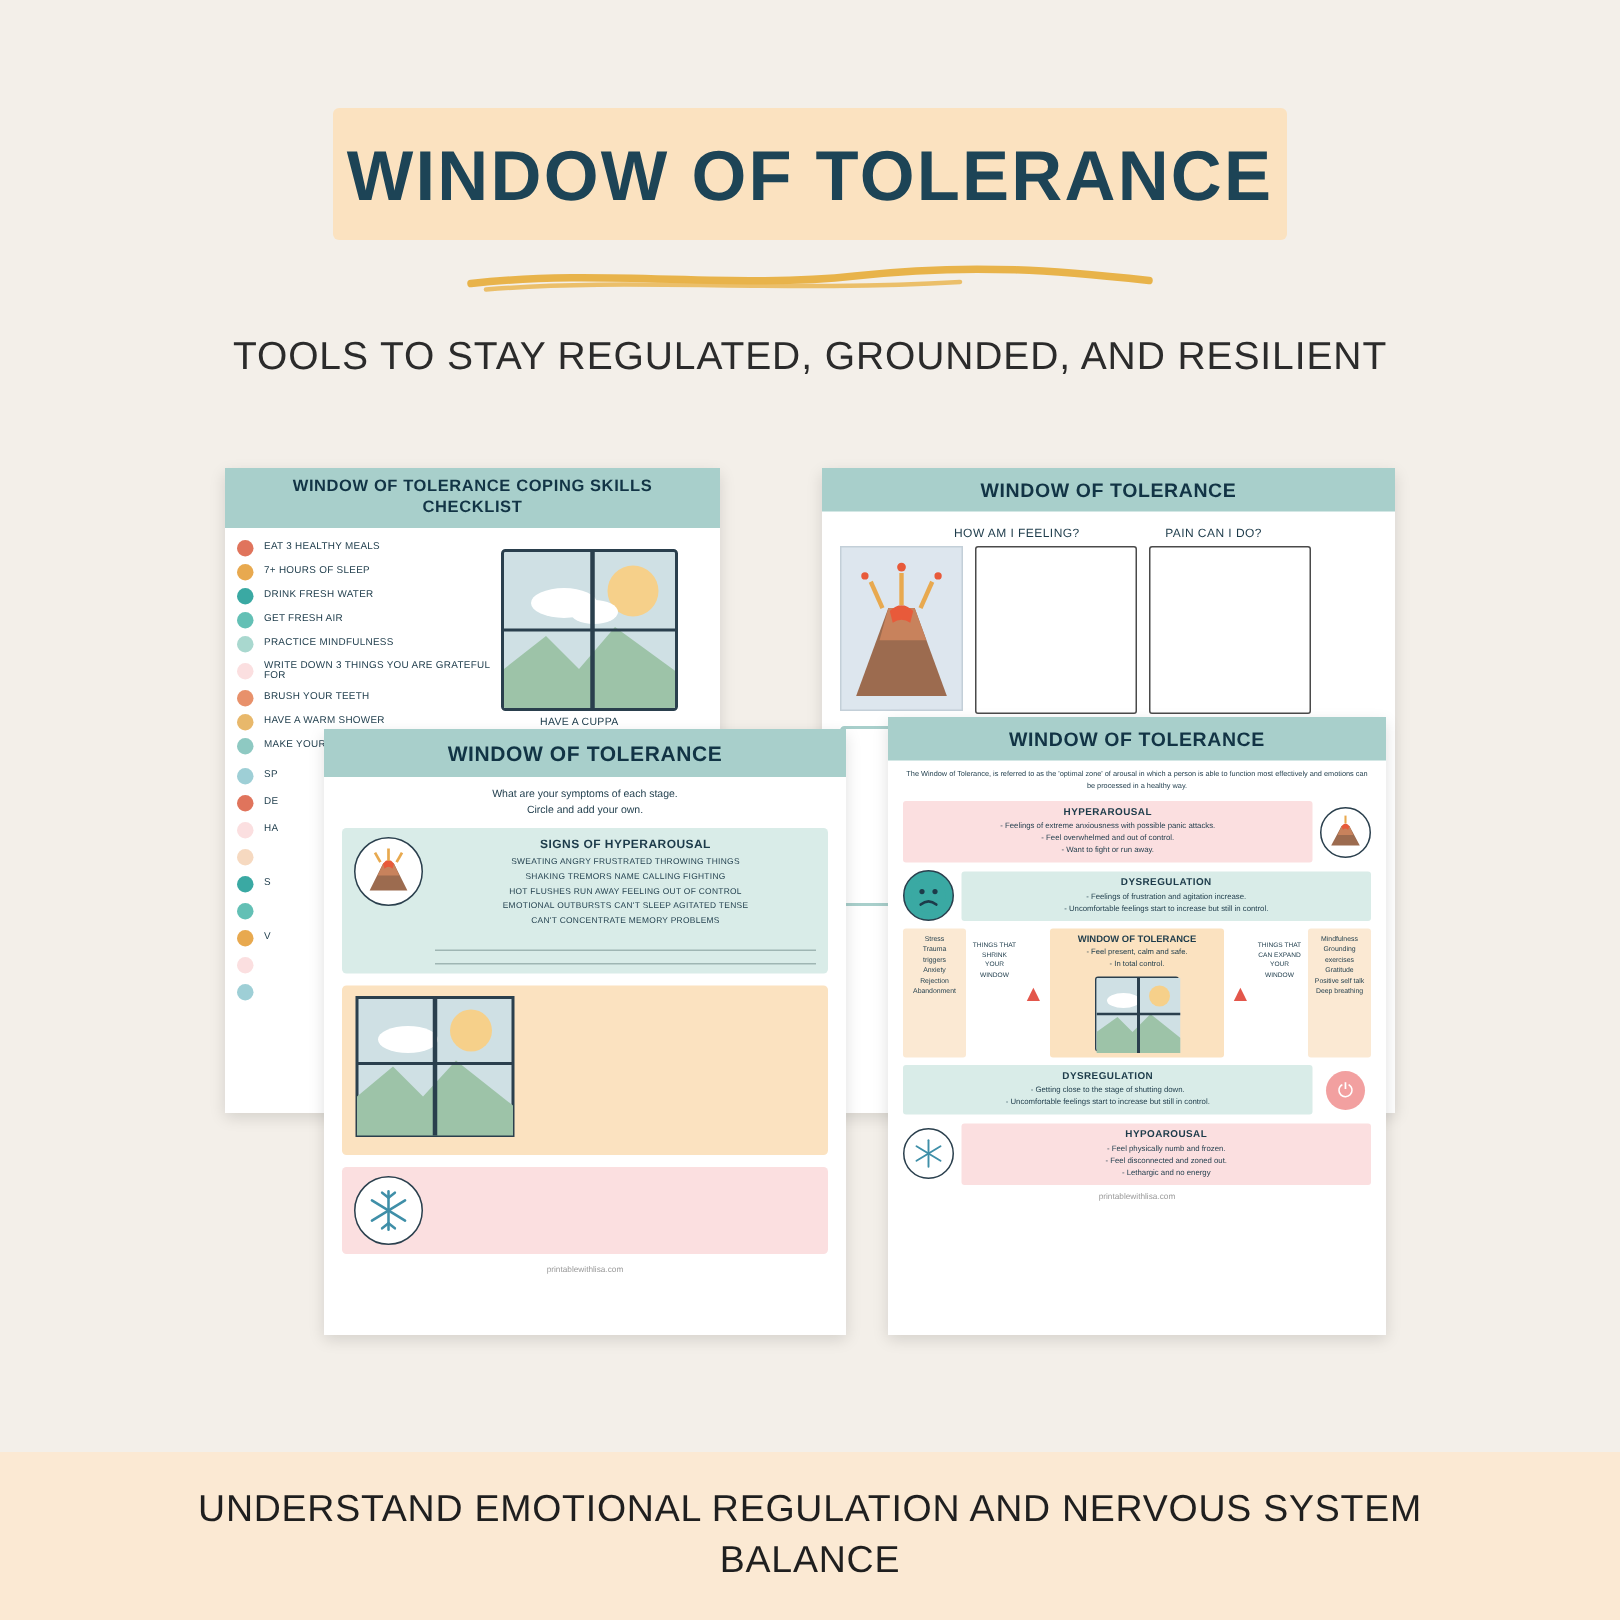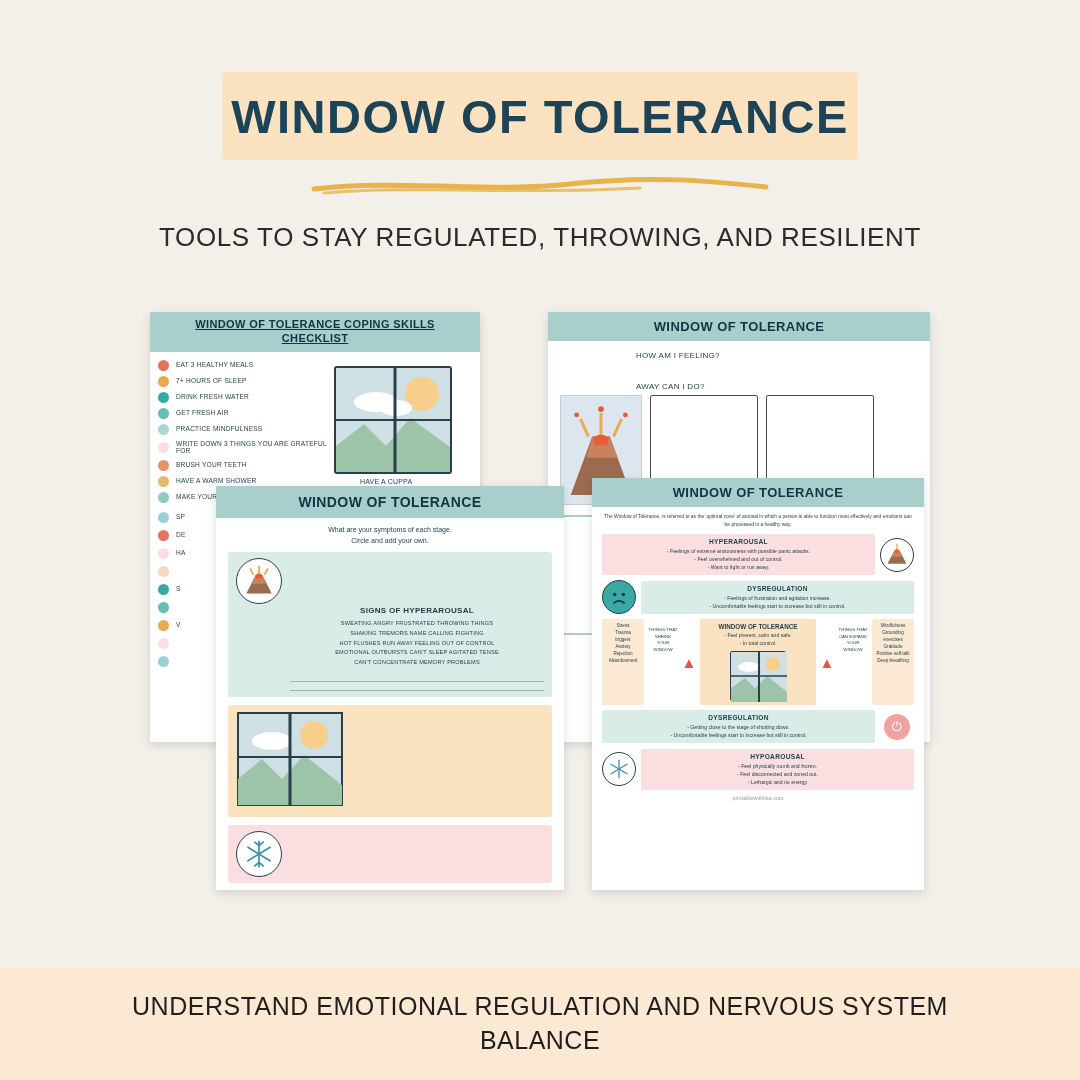--- a/index.html
+++ b/index.html
@@ -43,49 +43,49 @@
     box-shadow:0 3px 10px rgba(0,0,0,.13);
     overflow:hidden;
   }
   .sheet-hd {
     background:#a8cfcb; text-align:center; color:#123445;
     font-weight:700; letter-spacing:.4px;
   }
 
   
   #sheet-checklist { left:150px; top:312px; width:330px; height:430px; }
-  #sheet-checklist .sheet-hd { font-size:11px; padding:6px 20px; line-height:1.25;text-decoration:underline; }
+  #sheet-checklist .sheet-hd { font-size:11px; padding:6px 20px; line-height:1.25; }
   .chk-wrap { display:flex; padding:8px 6px 4px 8px; }
   .chk-col { width:172px; }
   .chk-row { display:flex; align-items:center; margin-bottom:5px; }
   .dot { width:11px; height:11px; border-radius:50%; flex:0 0 11px; }
   .chk-label { font-size:6.6px; color:#1d3b4a; margin-left:7px; line-height:1.15; letter-spacing:.2px; }
   .window-art {
     width:118px; height:108px; margin:6px 0 0 4px;
     border:2px solid #2a3f4d; border-radius:3px; position:relative; background:#cfe0e4; overflow:hidden;
   }
   .cuppa { font-size:7px; color:#1d3b4a; margin-left:30px; margin-top:4px; letter-spacing:.2px;}
   .chk-tail { padding-left:8px; }
   .chk-tail .chk-row { margin-bottom:7px; }
 
   
   #sheet-feelings { left:548px; top:312px; width:382px; height:430px; }
   #sheet-feelings .sheet-hd { font-size:13px; padding:7px 4px; }
-  .feel-heads { display:flex; justify-content:center; gap:22px; font-size:8px; color:#1d3b4a; margin:10px 0 4px 88px; letter-spacing:.3px;flex-direction:column;}
+  .feel-heads { display:flex; gap:57px; font-size:8px; color:#1d3b4a; margin:10px 0 4px 88px; letter-spacing:.3px;}
   .feel-body { display:flex; padding:0 12px; gap:8px; }
   .volcano-box { width:82px; height:110px; background:#dde6ee; border:1px solid #c3cfd8; display:flex; align-items:flex-end; justify-content:center; }
   .feel-box { width:108px; height:112px; border:1px solid #4a4a4a; border-radius:2px; }
   .mini-strip { margin:8px 12px; height:120px; border:2px solid #a8cfcb; border-radius:3px; background:#fff; }
 
   
   #sheet-symptoms { left:216px; top:486px; width:348px; height:404px; }
   #sheet-symptoms .sheet-hd { font-size:14px; padding:8px 4px; }
   .sym-intro { text-align:center; font-size:7px; color:#1d3b4a; margin:7px 0 6px; line-height:1.5; }
   .panel { margin:0 12px 8px; border-radius:3px; padding:6px 8px; }
-  .panel-title { text-align:center; font-size:8px; font-weight:700; color:#1d3b4a; letter-spacing:.3px;margin-top:48px; }
+  .panel-title { text-align:center; font-size:8px; font-weight:700; color:#1d3b4a; letter-spacing:.3px; }
   .panel-words { font-size:5.6px; color:#1d3b4a; text-align:center; line-height:1.75; letter-spacing:.2px; margin-top:4px; }
   .panel.hyper { background:#d9ece8; display:flex; gap:8px; align-items:flex-start; }
   .icon-circle { width:46px; height:46px; border-radius:50%; border:1.6px solid #2a3f4d; background:#fff; flex:0 0 46px; display:flex; align-items:center; justify-content:center; font-size:22px; }
   .lines { margin-top:5px; }
   .lines div { border-bottom:1px solid #9fb6b3; height:9px; }
   .panel.close { background:#fbe2c0; display:flex; gap:10px; }
   .close-text { font-size:7px; text-align:center; color:#1d3b4a; line-height:1.9; flex:1; }
   .panel.hypo { background:#fbdfe0; display:flex; gap:8px; align-items:flex-start; }
   .watermark { text-align:center; font-size:5.5px; color:#9a9a9a; margin-top:3px; }
 
@@ -115,21 +115,21 @@
 
 <div class="title-band">
   <h1>WINDOW OF TOLERANCE</h1>
 </div>
 
 <svg class="squiggle" viewBox="0 0 460 22">
   <path d="M4 14 C 90 4, 180 18, 260 9 S 400 6, 456 12" fill="none" stroke="#e8b34a" stroke-width="5" stroke-linecap="round"></path>
   <path d="M14 18 C 110 10, 210 20, 330 13" fill="none" stroke="#e8b34a" stroke-width="3" stroke-linecap="round" opacity=".8"></path>
 </svg>
 
-<div class="subtitle">TOOLS TO STAY REGULATED, THROWING, AND RESILIENT</div>
+<div class="subtitle">TOOLS TO STAY REGULATED, GROUNDED, AND RESILIENT</div>
 
 <div class="sheet" id="sheet-checklist">
   <div class="sheet-hd">WINDOW OF TOLERANCE COPING SKILLS CHECKLIST</div>
   <div class="chk-wrap">
     <div class="chk-col">
       <div class="chk-row">
           <span class="dot" style="background:#e0745c"></span>
           <span class="chk-label">EAT 3 HEALTHY MEALS</span>
         </div>
       <div class="chk-row">
@@ -217,21 +217,21 @@
         <span class="dot" style="background:#9ecfd6"></span>
         <span class="chk-label"></span>
       </div>
   </div>
 </div>
 
 <div class="sheet" id="sheet-feelings">
   <div class="sheet-hd">WINDOW OF TOLERANCE</div>
   <div class="feel-heads">
     <span>HOW AM I FEELING?</span>
-    <span>AWAY CAN I DO?</span>
+    <span>PAIN CAN I DO?</span>
   </div>
   <div class="feel-body">
     <div class="volcano-box">
       <svg viewBox="0 0 82 104" width="82" height="104">
         <path d="M10 96 L32 36 L50 36 L72 96 Z" fill="#9c6b4f"></path>
         <path d="M32 36 L50 36 L58 58 L26 58 Z" fill="#c8825c"></path>
         <path d="M33 38 Q41 30 49 38 L47 46 Q41 42 35 46 Z" fill="#e85a3a"></path>
         <path d="M41 34 L41 12" stroke="#e8a94f" stroke-width="3"></path>
         <path d="M28 36 L20 18" stroke="#e8a94f" stroke-width="3"></path>
         <path d="M54 36 L62 18" stroke="#e8a94f" stroke-width="3"></path>

